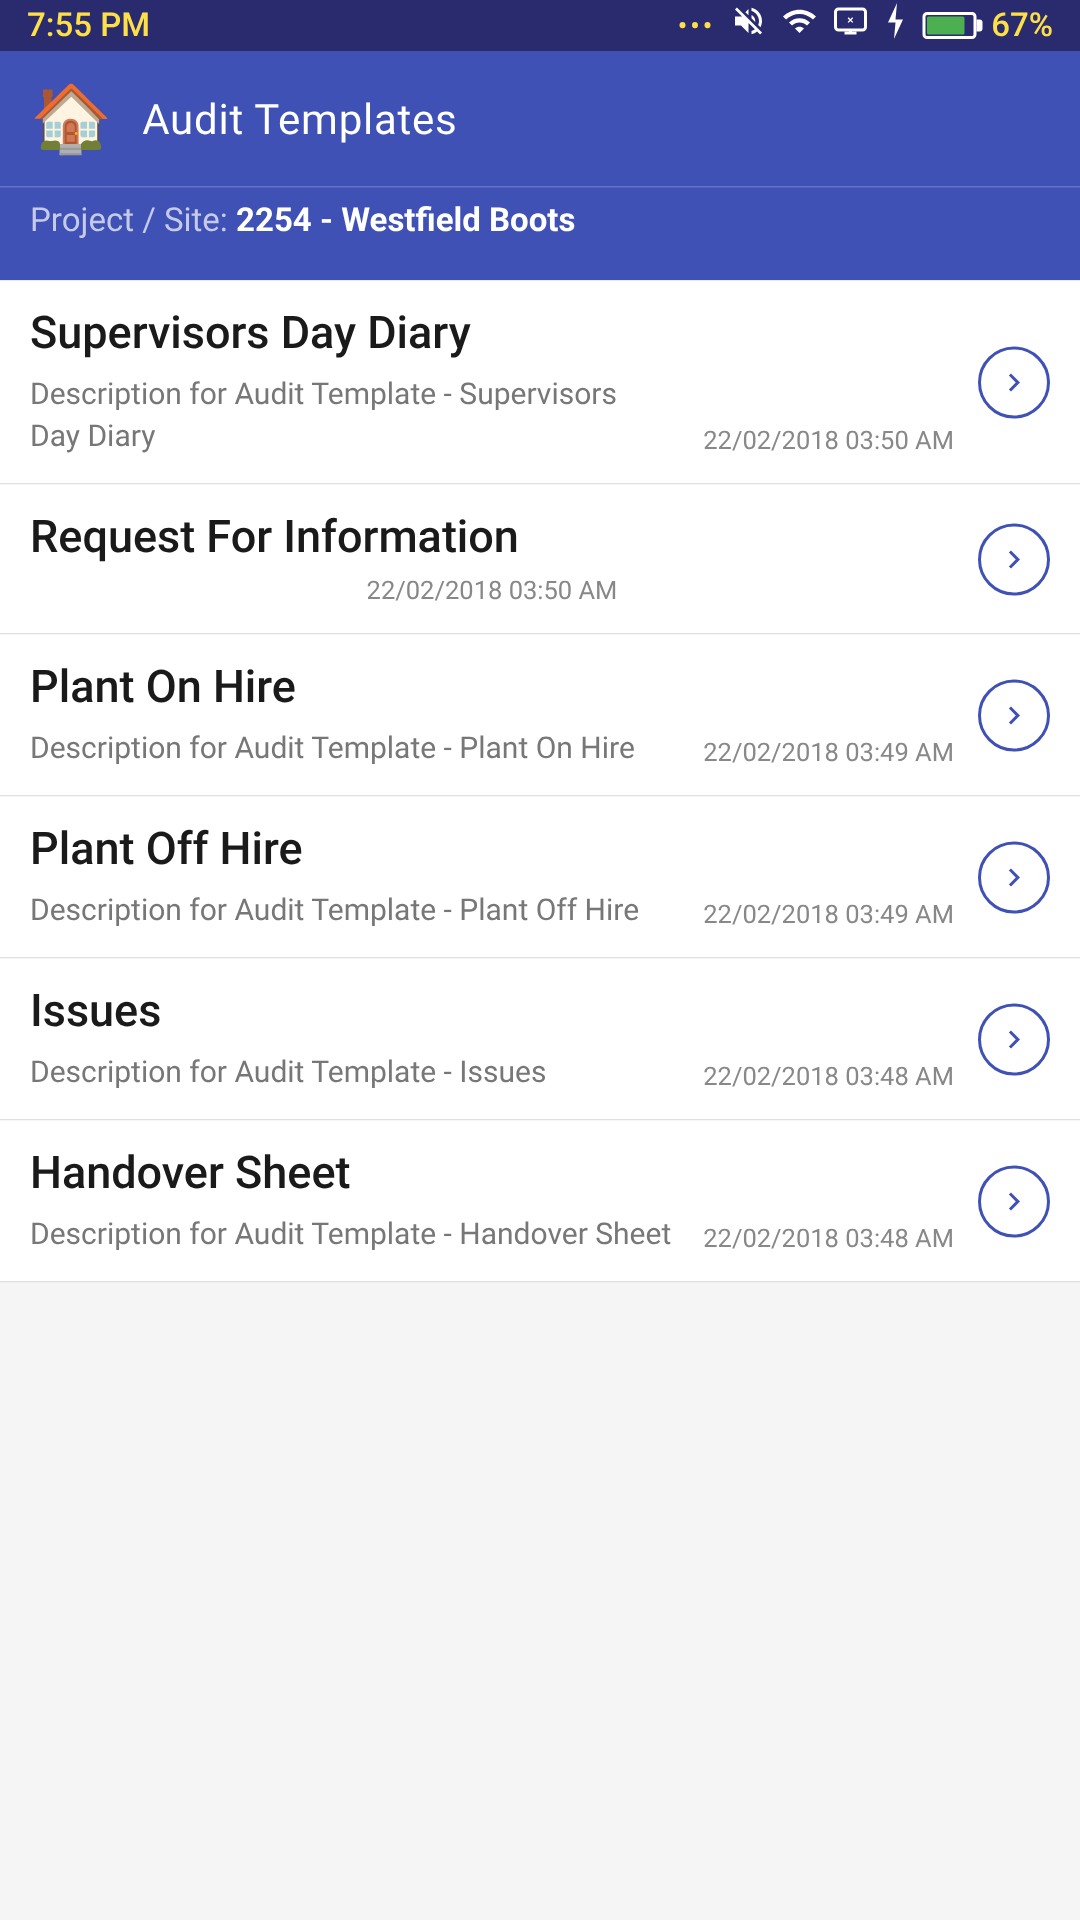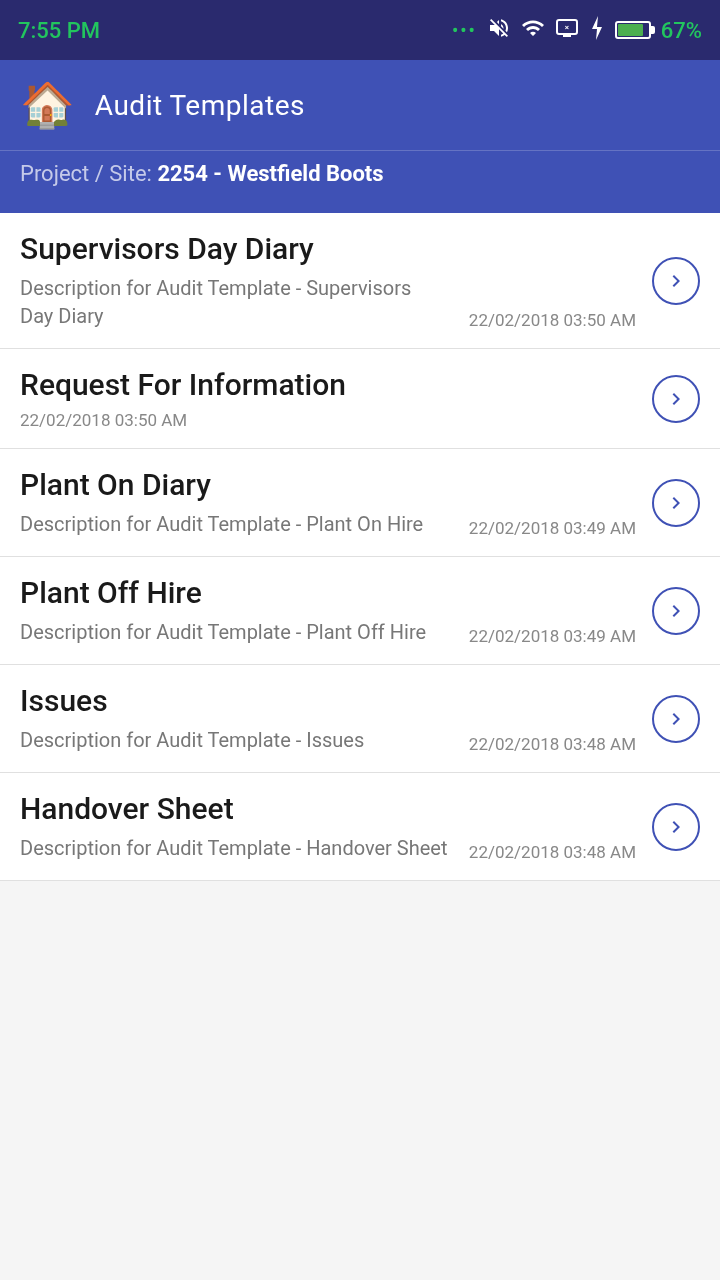--- a/index.html
+++ b/index.html
@@ -8,26 +8,26 @@
       width: 720px;
       min-height: 1280px;
       font-family: 'Roboto', Arial, sans-serif;
       background: #f5f5f5;
       overflow-x: hidden;
     }
 
     
     .status-bar {
       background: #2a2a6e;
-      color: #22c55e;
+      color: #fde047;
       display: flex;
       justify-content: space-between;
       align-items: center;
       padding: 0 18px;
-      height: 60px;
+      height: 34px;
       font-size: 22px;
       font-weight: 500;
     }
     .status-right {
       display: flex;
       align-items: center;
       gap: 10px;
     }
     .battery-icon {
       display: inline-flex;
@@ -115,20 +115,21 @@
     .list-item-title {
       font-size: 30px;
       font-weight: 500;
       color: #1a1a1a;
       margin-bottom: 8px;
     }
     .list-item-bottom {
       display: flex;
       align-items: flex-end;
       gap: 20px;
+      justify-content: center;
     }
     .list-item-desc {
       font-size: 20px;
       color: #777;
       line-height: 1.4;
       flex: 1;
     }
     .list-item-date {
       font-size: 17px;
       color: #888;
@@ -224,21 +225,21 @@
         </div>
       </div>
       <div class="arrow-icon">
         <svg viewBox="0 0 24 24">
           <path d="M8.59 16.59L13.17 12 8.59 7.41 10 6l6 6-6 6z"></path>
         </svg>
       </div>
     </div>
     <div class="list-item">
       <div class="list-item-content">
-        <div class="list-item-title">Plant On Diary</div>
+        <div class="list-item-title">Plant On Hire</div>
         <div class="list-item-bottom">
           <div class="list-item-desc">Description for Audit Template - Plant On Hire</div>
           <div class="list-item-date">22/02/2018 03:49 AM</div>
         </div>
       </div>
       <div class="arrow-icon">
         <svg viewBox="0 0 24 24">
           <path d="M8.59 16.59L13.17 12 8.59 7.41 10 6l6 6-6 6z"></path>
         </svg>
       </div>

